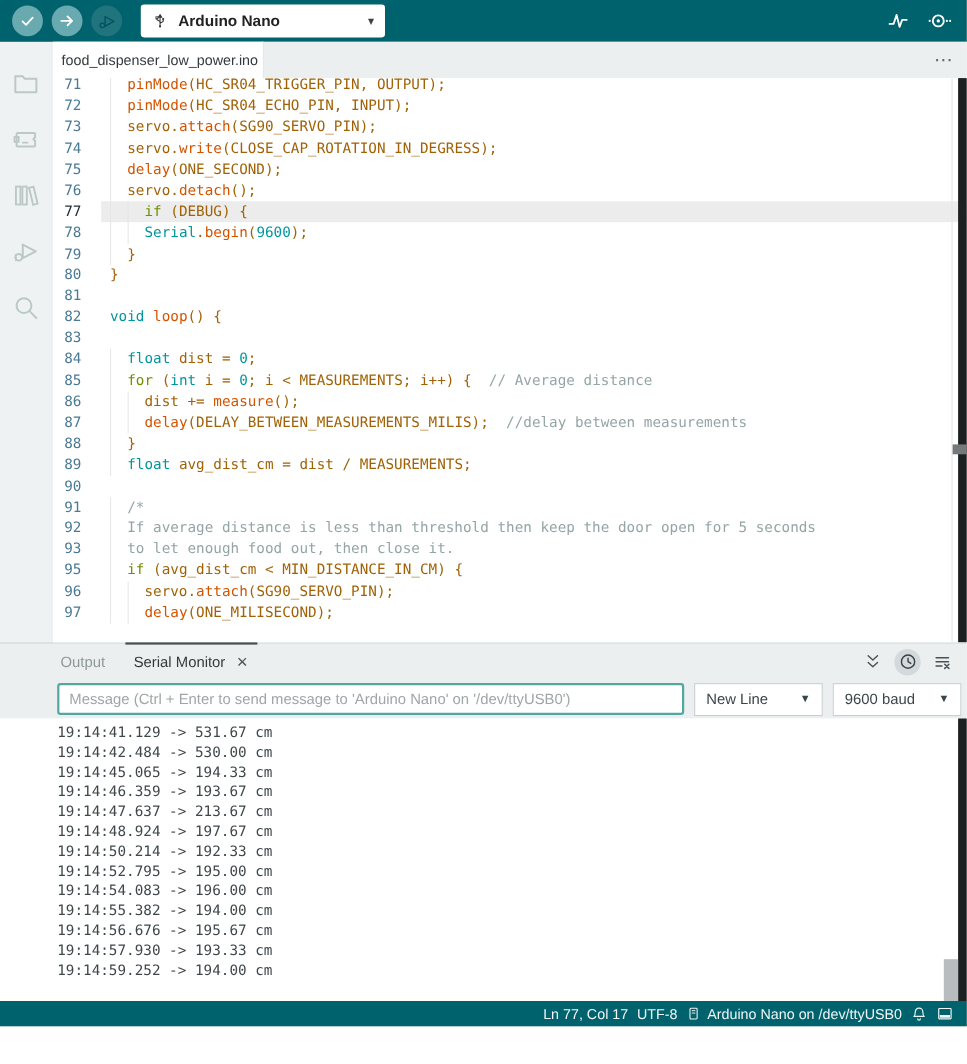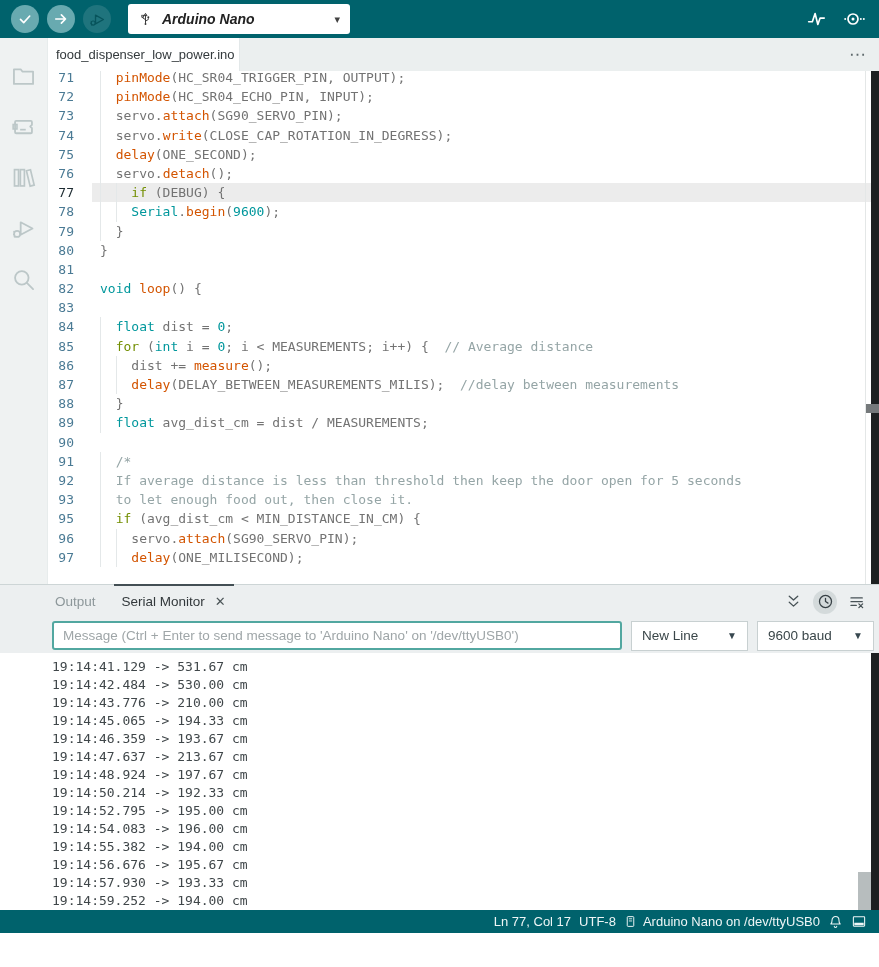--- a/index.html
+++ b/index.html
@@ -10,21 +10,21 @@
   
   .menubar { height:26px; background:#ffffff; display:flex; align-items:center; padding-left:6px; flex:none; }
   .menu-item { font-size:14.5px; color:#1b1b1b; padding:0 8px; cursor:default; }
 
   
   .toolbar { height:38px; background:#00626c; display:flex; align-items:center; flex:none; position:relative; }
   .tbtn { width:28px; height:28px; border-radius:50%; background:#68aab0; margin-left:8px; display:flex; align-items:center; justify-content:center; flex:none; }
   .tbtn:first-child { margin-left:11px; }
   .tbtn.disabled { background:#1f747d; }
   .board-select { margin-left:17px; width:222px; height:30px; background:#ffffff; border-radius:3px; display:flex; align-items:center; padding:0 10px; }
-  .board-select .blabel { font-size:14px; font-weight:bold; color:#222; margin-left:9px; flex:1;font-style:italic; }
+  .board-select .blabel { font-size:14px; font-weight:bold; color:#222; margin-left:9px; flex:1; }
   .board-select .caret { font-size:11px; color:#424242; }
   .toolbar-right { position:absolute; right:14px; top:0; height:38px; display:flex; align-items:center; gap:14px; }
 
   
   .mainrow { flex:none; height:546px; display:flex; }
   .sidebar { width:48px; background:#eff2f2; border-right:1px solid #e7ecec; display:flex; flex-direction:column; align-items:center; padding-top:12px; }
   .side-icon { width:48px; height:51px; display:flex; align-items:center; justify-content:center; color:#bcc7c8; }
 
   .editor-col { flex:1; display:flex; flex-direction:column; min-width:0; }
   .tabbar { height:33px; background:#ebefef; display:flex; align-items:center; flex:none; position:relative; }
@@ -34,21 +34,21 @@
 
   .editor { flex:1; background:#ffffff; position:relative; overflow:hidden; font-family:"DejaVu Sans Mono", monospace; font-size:13px; }
   #code-lines { margin-top:-3px; }
   .cl { display:flex; height:19.2px; line-height:19.2px; white-space:pre; }
   .ln { width:44px; text-align:right; color:#4a7a94; flex:none; padding-right:18px; }
   .cl.current .ln { color:#1d2b31; }
   .ct { flex:1; padding-left:8px; position:relative; min-width:0; }
   .cl.current .ct { background:#ececec; }
   .code-content { position:relative; display:inline-block; min-width:100%; }
   .guide { position:absolute; top:0; bottom:0; width:1px; background:#e4e8e9; }
-  .tk-p { color:#737373; }
+  .tk-p { color:#a16207; }
   .tk-f { color:#d35400; }
   .tk-k { color:#00979c; }
   .tk-w { color:#728e00; }
   .tk-c { color:#95a5a6; }
   .ed-track-line { position:absolute; right:13px; top:0; bottom:0; width:1px; background:#e4e7e7; }
   .ed-strip { position:absolute; right:0; top:0; bottom:0; width:8px; background:#1d2021; }
   .ed-thumb { position:absolute; right:0; top:333px; width:13px; height:9px; background:#75797b; }
 
   
   .bottom-panel { flex:none; height:326px; background:#eceff0; border-top:1px solid #cdd5d6; display:flex; flex-direction:column; }
@@ -270,21 +270,20 @@
       <div class="dropdown">
         <span class="dval">9600 baud</span>
         <span class="dcaret">▼</span>
       </div>
     </div>
 
     <div class="serial-output">
       <div id="serial-lines">
           <div class="sline">19:14:41.129 -&gt; 531.67 cm</div>
           <div class="sline">19:14:42.484 -&gt; 530.00 cm</div>
-          <div class="sline">19:14:43.776 -&gt; 210.00 cm</div>
           <div class="sline">19:14:45.065 -&gt; 194.33 cm</div>
           <div class="sline">19:14:46.359 -&gt; 193.67 cm</div>
           <div class="sline">19:14:47.637 -&gt; 213.67 cm</div>
           <div class="sline">19:14:48.924 -&gt; 197.67 cm</div>
           <div class="sline">19:14:50.214 -&gt; 192.33 cm</div>
           <div class="sline">19:14:52.795 -&gt; 195.00 cm</div>
           <div class="sline">19:14:54.083 -&gt; 196.00 cm</div>
           <div class="sline">19:14:55.382 -&gt; 194.00 cm</div>
           <div class="sline">19:14:56.676 -&gt; 195.67 cm</div>
           <div class="sline">19:14:57.930 -&gt; 193.33 cm</div>

